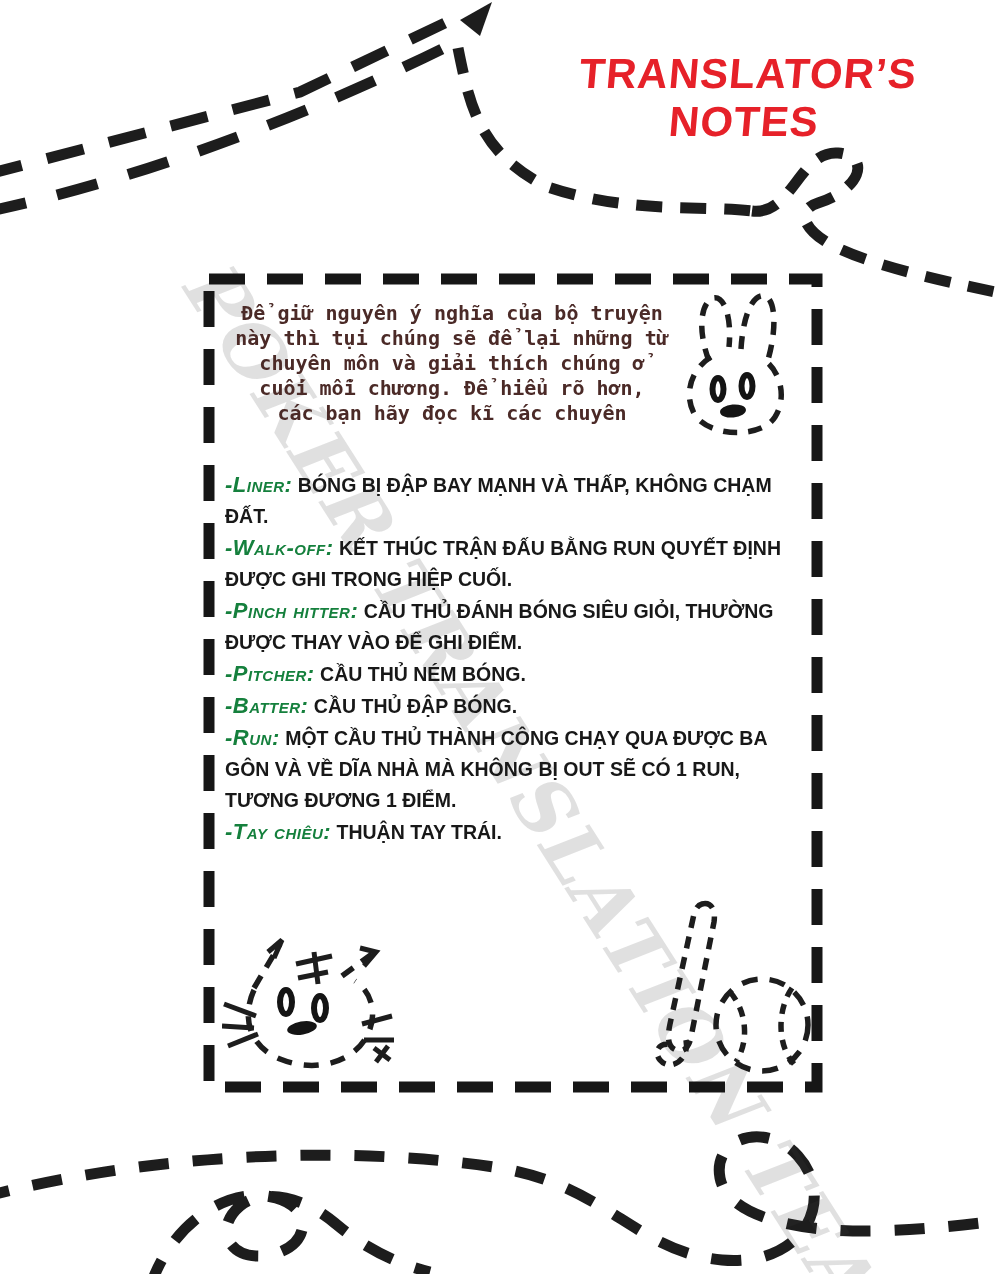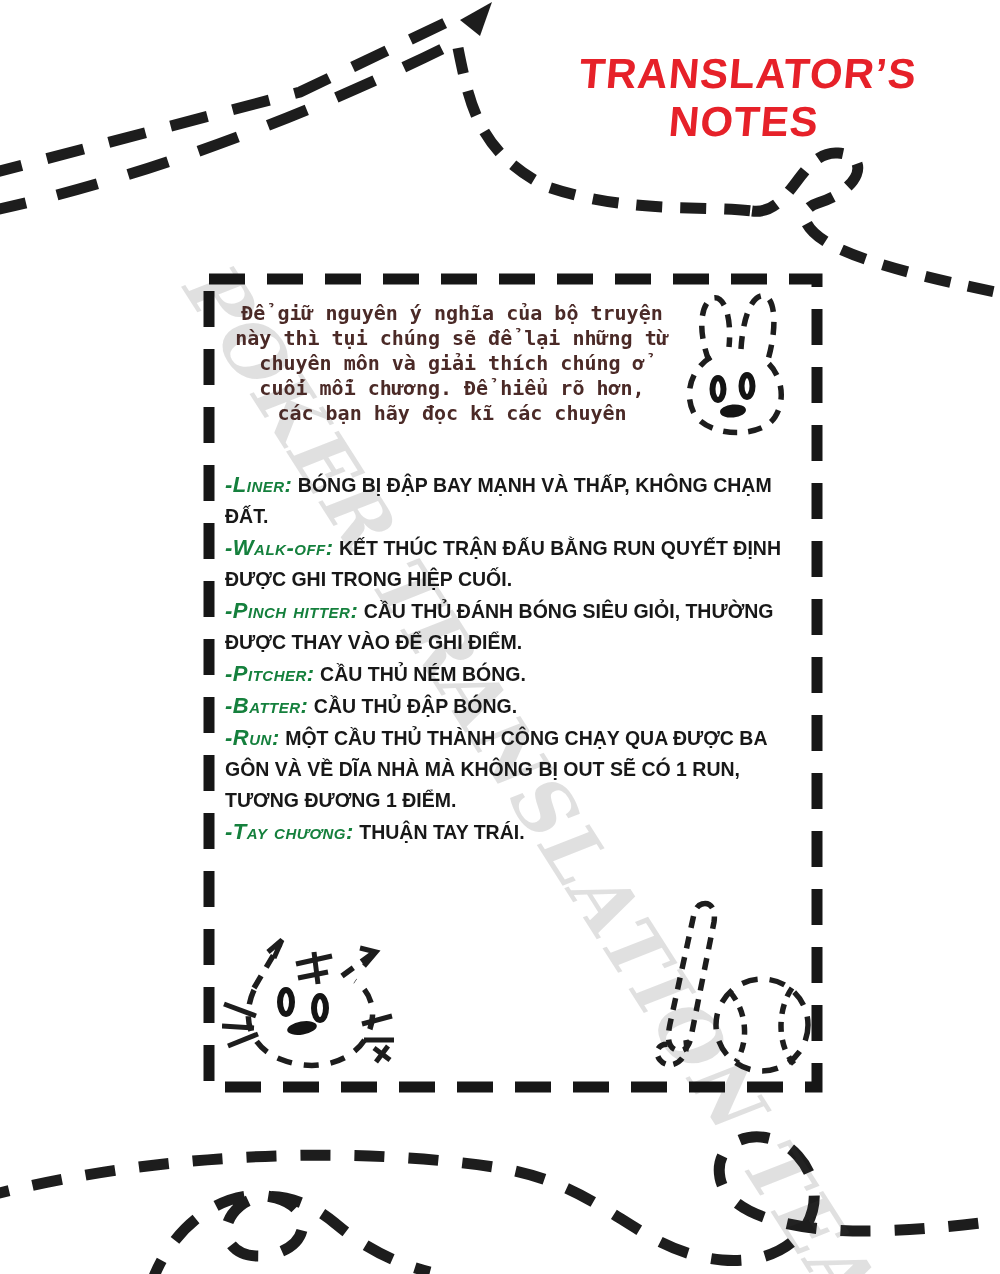--- a/index.html
+++ b/index.html
@@ -73,21 +73,21 @@
       <ellipse class="fillb" cx="58" cy="122" rx="13" ry="6.5" transform="rotate(-5 58 122)"></ellipse>
     </svg>
 
     <div class="terms">
       <p class="term-row"><span class="term">-Liner:</span> <span>BÓNG BỊ ĐẬP BAY MẠNH VÀ THẤP, KHÔNG CHẠM ĐẤT.</span></p>
       <p class="term-row"><span class="term">-Walk-off:</span> <span>KẾT THÚC TRẬN ĐẤU BẰNG RUN QUYẾT ĐỊNH ĐƯỢC GHI TRONG HIỆP CUỐI.</span></p>
       <p class="term-row"><span class="term">-Pinch hitter:</span> <span>CẦU THỦ ĐÁNH BÓNG SIÊU GIỎI, THƯỜNG ĐƯỢC THAY VÀO ĐỂ GHI ĐIỂM.</span></p>
       <p class="term-row"><span class="term">-Pitcher:</span> <span>CẦU THỦ NÉM BÓNG.</span></p>
       <p class="term-row"><span class="term">-Batter:</span> <span>CẦU THỦ ĐẬP BÓNG.</span></p>
       <p class="term-row"><span class="term">-Run:</span> <span>MỘT CẦU THỦ THÀNH CÔNG CHẠY QUA ĐƯỢC BA GÔN VÀ VỀ DĨA NHÀ MÀ KHÔNG BỊ OUT SẼ CÓ 1 RUN, TƯƠNG ĐƯƠNG 1 ĐIỂM.</span></p>
-      <p class="term-row"><span class="term">-Tay chương:</span> <span>THUẬN TAY TRÁI.</span></p>
+      <p class="term-row"><span class="term">-Tay chiêu:</span> <span>THUẬN TAY TRÁI.</span></p>
     </div>
 
     <svg class="doodle cat" width="175" height="155" viewBox="0 0 175 155">
       <path class="dash" d="M 32,62 C 20,88 26,118 58,131 C 95,146 132,133 145,108 C 156,86 150,64 133,53" stroke-dasharray="15 12"></path>
       <path class="dash" d="M 32,60 L 58,16" stroke-dasharray="14 10"></path>
       <polyline class="solid" points="46,24 60,12 52,30"></polyline>
       <path class="dash" d="M 120,48 L 150,26" stroke-dasharray="14 10"></path>
       <polyline class="solid" points="138,20 154,24 142,38"></polyline>
       <path class="solid" d="M 74,36 L 110,28"></path>
       <path class="solid" d="M 76,50 L 106,44"></path>

